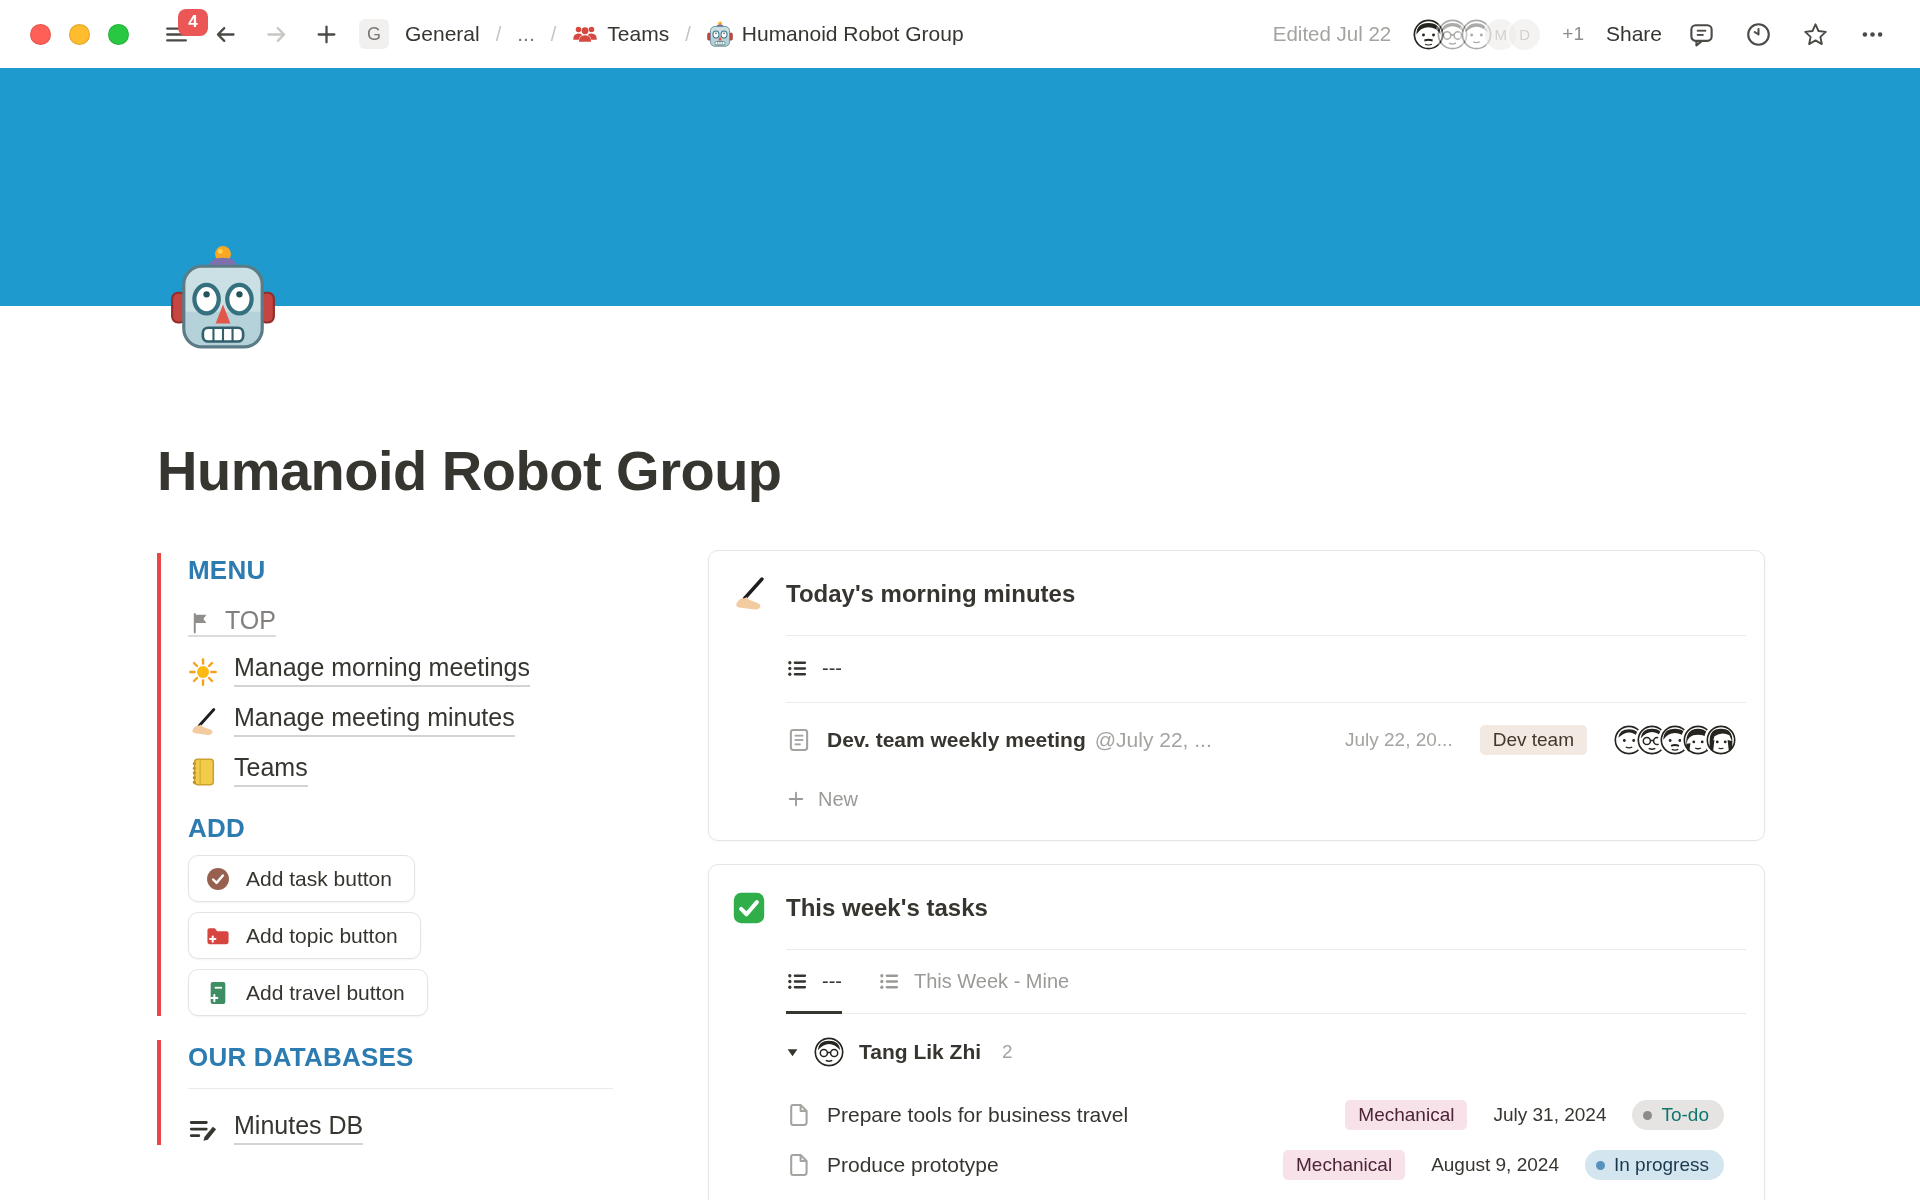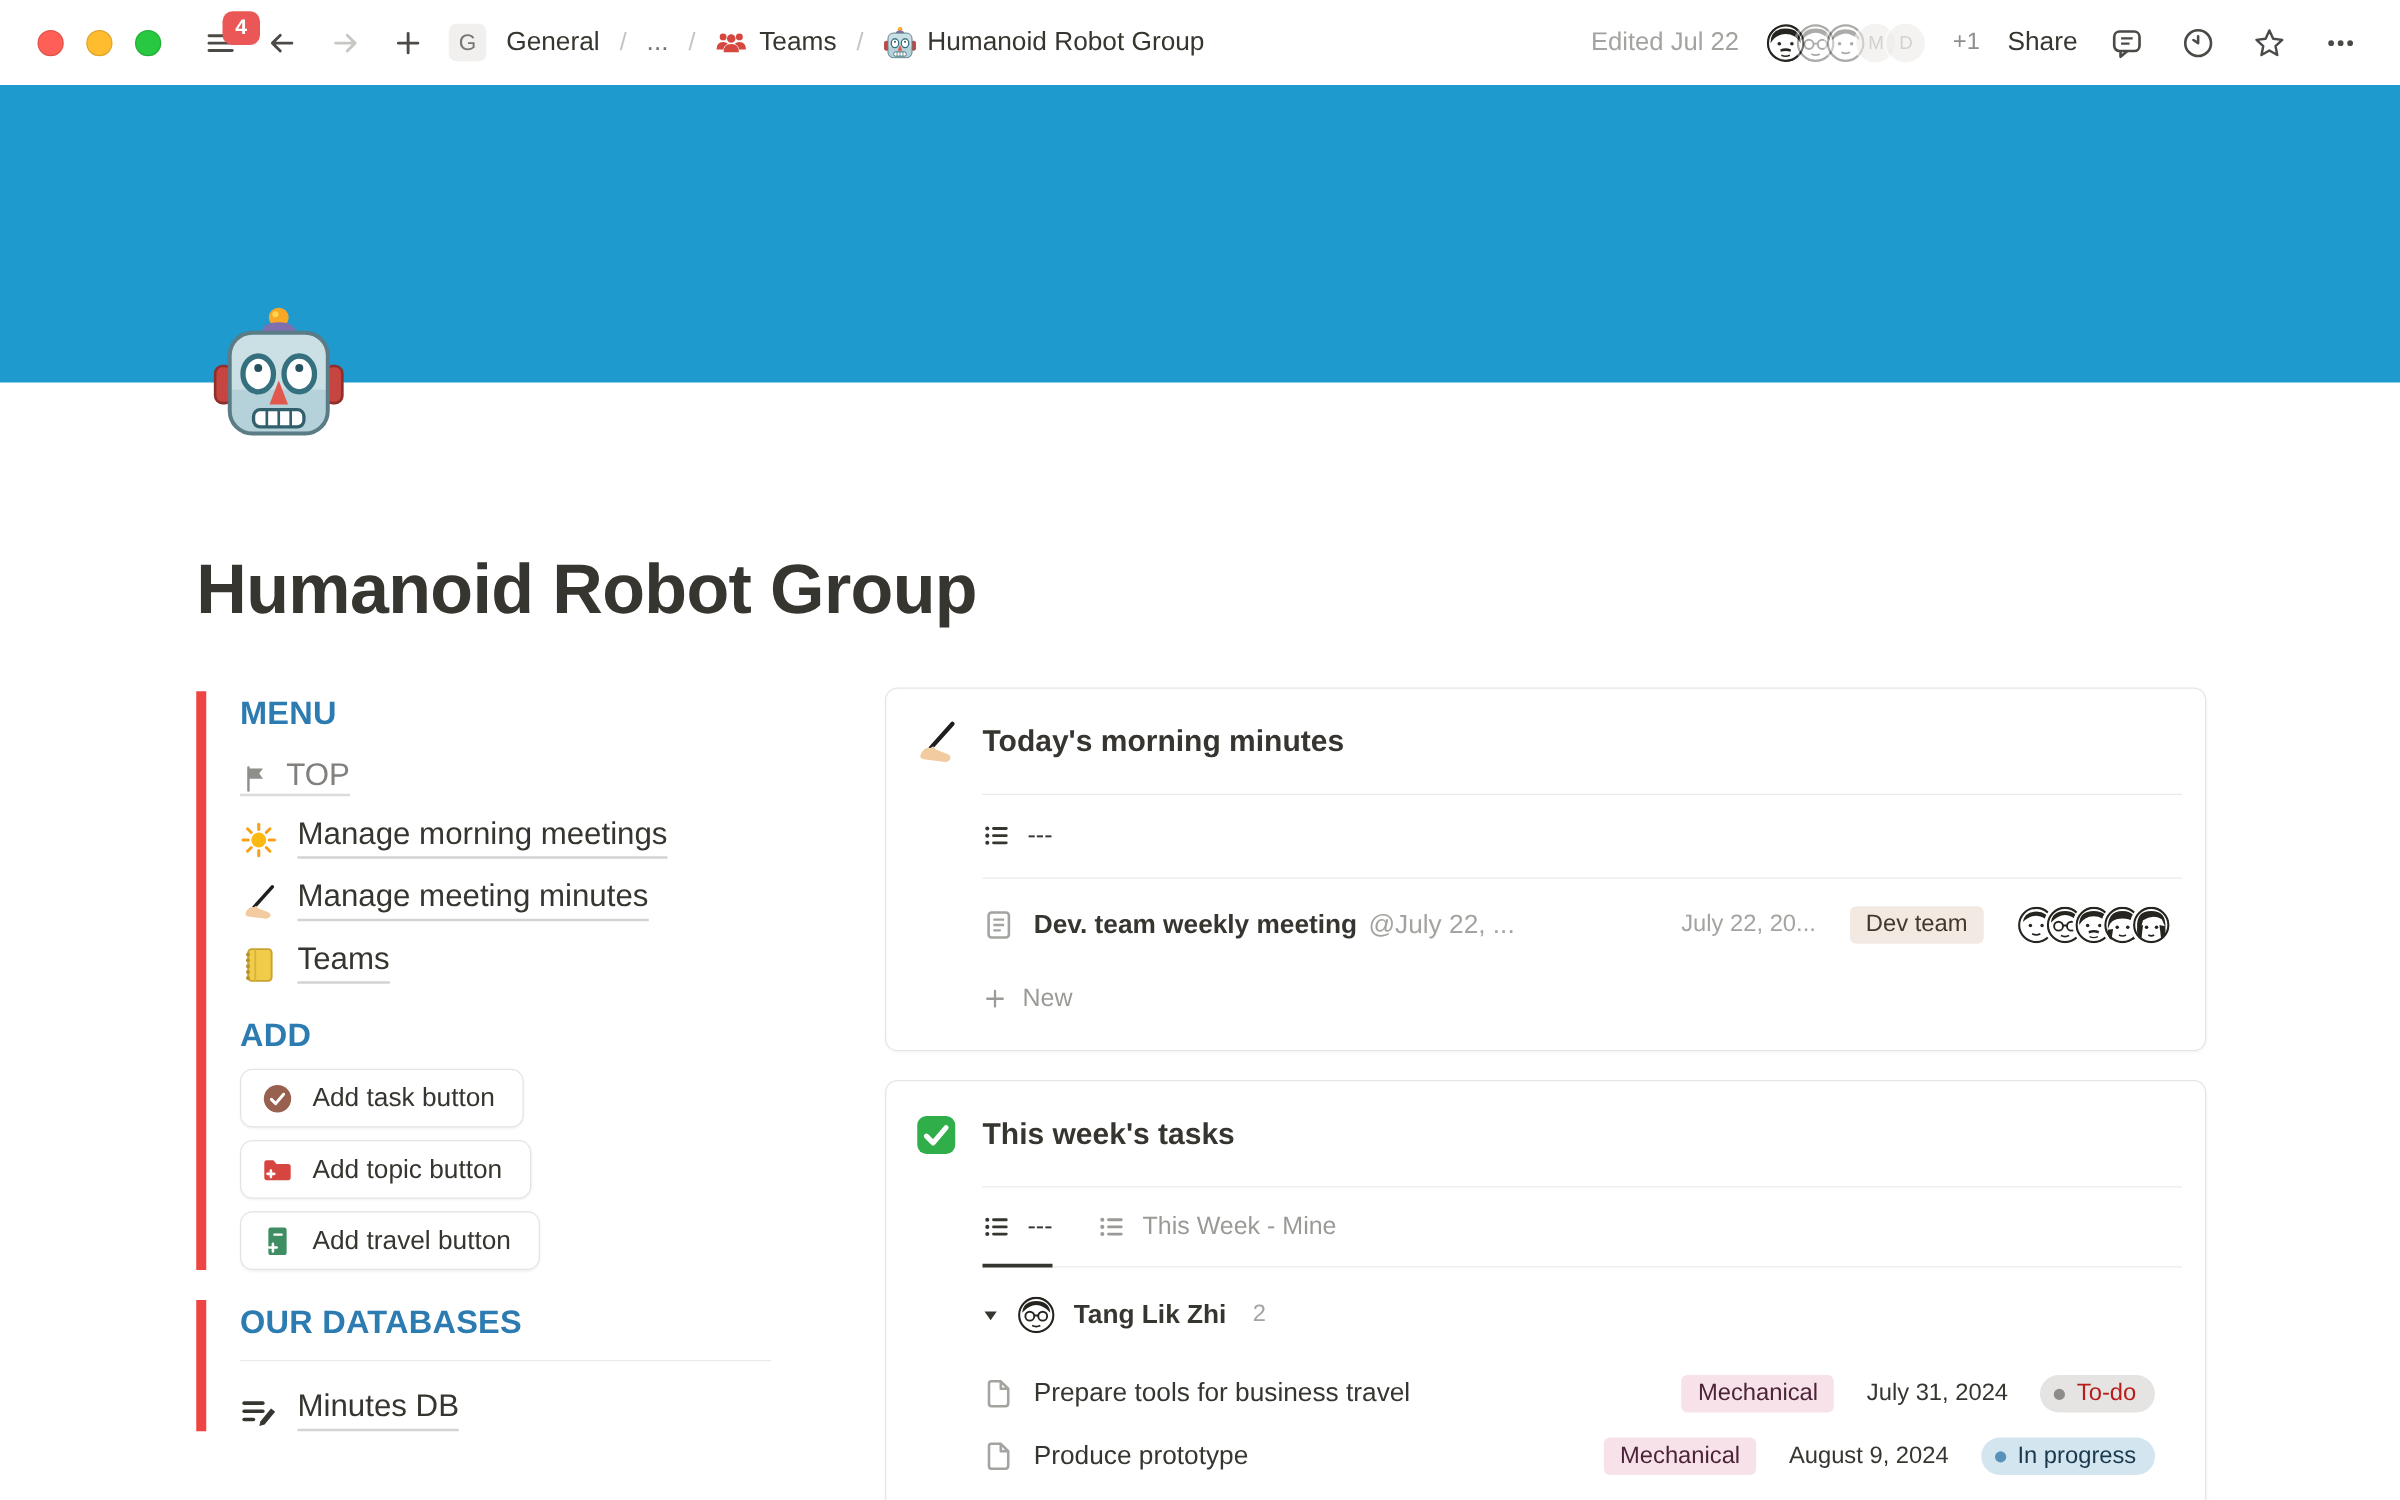--- a/index.html
+++ b/index.html
@@ -39,21 +39,21 @@
   .share-btn { font-size:21px; color:#37352F; }
 
   
   .cover { position:absolute; top:68px; left:0; width:1920px; height:238px; background:#1E9ACE; }
   .page-icon { position:absolute; left:170px; top:244px; width:106px; height:106px; cursor:pointer; z-index:3; }
   .page-icon svg { width:100%; height:100%; }
   .page-title { position:absolute; left:157px; top:438px; font-size:56px; font-weight:700; letter-spacing:-.5px; color:#37352F; }
 
   
   .menu-col { position:absolute; left:157px; top:553px; width:480px; }
-  .quote-block { border-left:8px solid #ef4444; padding-left:27px; }
+  .quote-block { border-left:4px solid #ef4444; padding-left:27px; }
   .quote-block.block-b { margin-top:24px; }
   .sec-h { font-size:26px; font-weight:700; color:#2D7CB1; line-height:34px; letter-spacing:.2px; }
   .menu-link { display:flex; align-items:flex-end; gap:16px; height:50px; font-size:25px; font-weight:500; color:#37352F; width:fit-content; }
   .menu-link .mi { width:30px; height:30px; flex:none; }
   .menu-link .ul { border-bottom:2px solid rgba(55,53,47,.22); padding-bottom:3px; }
   .menu-link.top { height:44px; margin-top:6px; color:#827F7C; font-weight:500; border-bottom:2px solid rgba(55,53,47,.18); width:fit-content; gap:13px; }
   .menu-link.top .mi { width:24px; height:24px; }
   .add-h { margin-top:24px; }
   .add-btns { display:flex; flex-direction:column; gap:10px; margin-top:10px; align-items:flex-start; }
   .add-btn { display:inline-flex; align-items:center; gap:15px; height:47px; padding:0 22px 0 16px; background:#fff; border:1px solid #E6E4E1; border-radius:10px; box-shadow:0 1px 2px rgba(15,15,15,.05); font-size:21px; font-weight:500; color:#37352F; }
@@ -94,21 +94,21 @@
   .group-avatar { width:30px; height:30px; flex:none; }
   .group-name { font-size:21px; font-weight:600; color:#37352F; }
   .group-count { font-size:19px; color:#A5A39F; margin-left:6px; }
   .task-row { display:flex; align-items:center; height:50px; padding-right:40px; cursor:pointer; }
   .task-row.first { margin-top:12px; }
   .task-title { font-size:21px; font-weight:500; color:#37352F; white-space:nowrap; }
   .task-right { margin-left:auto; display:flex; align-items:center; gap:26px; }
   .task-date { font-size:19px; color:#37352F; white-space:nowrap; }
   .pill { display:flex; align-items:center; gap:9px; font-size:19px; border-radius:999px; padding:4px 15px 4px 11px; white-space:nowrap; }
   .pill .dot { width:9px; height:9px; border-radius:50%; flex:none; }
-  .pill.todo { background:#E5E4E2; color:#b91c1c; }
+  .pill.todo { background:#E5E4E2; color:#0f766e; }
   .pill.todo .dot { background:#8D8C89; }
   .pill.inprogress { background:#D3E5EF; color:#1B394E; }
   .pill.inprogress .dot { background:#5792BC; }
 </style>
 </head>
 <body>
 
 <svg class="defs" xmlns="http://www.w3.org/2000/svg">
   <defs>
     <symbol id="sym-menu" viewBox="0 0 32 32">

